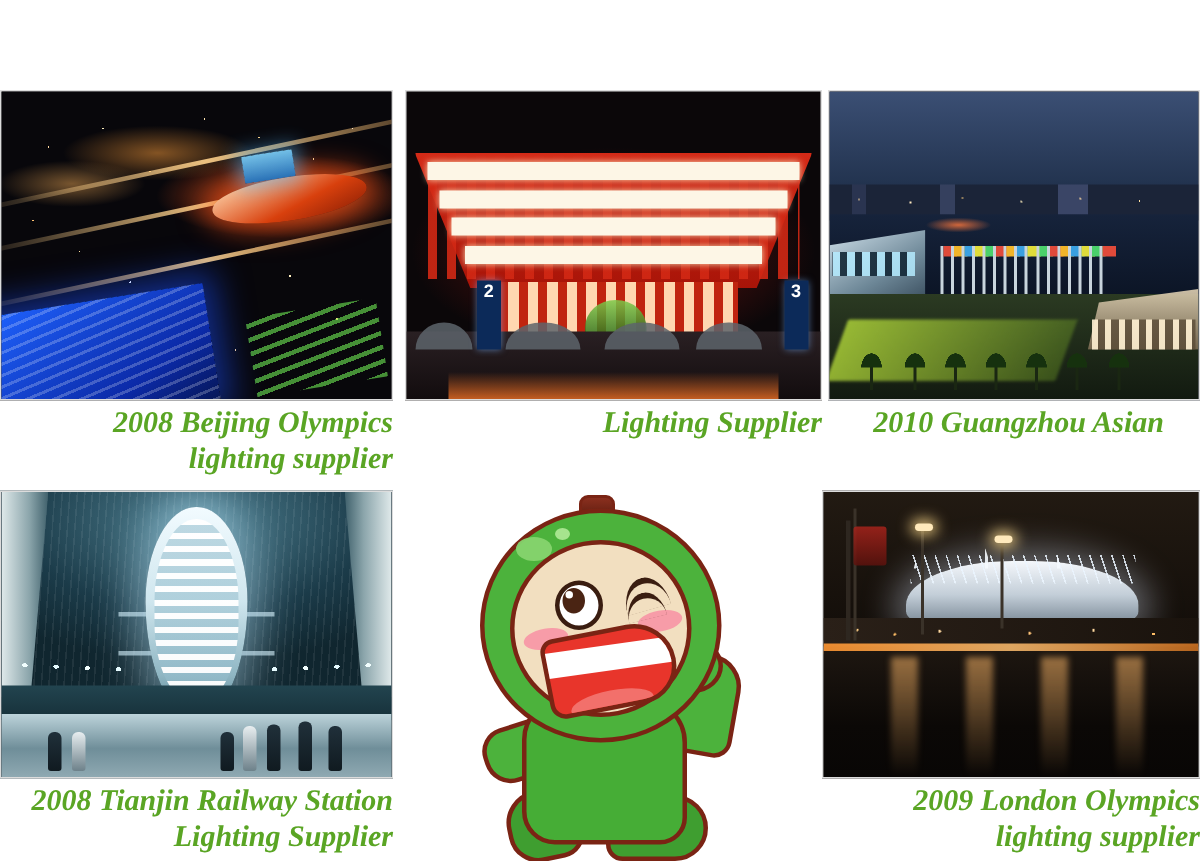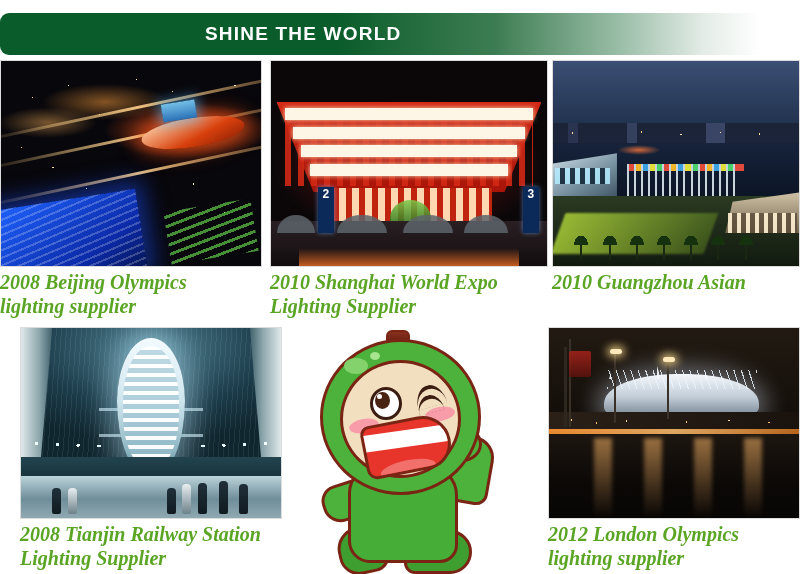--- a/index.html
+++ b/index.html
@@ -35,34 +35,34 @@
     position:relative;overflow:hidden;
     border:1px solid #dcdcdc;
     background:#000;
   }
   .caption{
     margin-top:3px;
     color:#5aa524;
     font-family:"Liberation Serif", serif;
     font-style:italic;font-weight:bold;
     font-size:20px;line-height:24px;
-    text-align:left;
+    text-align:right;
     white-space:nowrap;
   }
   .caption .l2{display:block;}
   .clip{overflow:visible;}
 
   
   .c1{left:0px;width:262px;}
   .c1 .thumb{width:260px;height:205px;}
   .c2{left:270px;width:278px;}
   .c2 .thumb{width:276px;height:205px;}
   .c3{left:552px;width:224px;}
   .c3 .thumb{width:246px;height:205px;}
-  .c4{left:0px;width:262px;margin-left:20px;}
+  .c4{left:0px;width:262px;}
   .c4 .thumb{width:260px;height:190px;}
   .c5{left:548px;width:252px;}
   .c5 .thumb{width:250px;height:190px;}
 
   
   .ph-beijing{background:#07060a;}
   .ph-beijing .sky{position:absolute;inset:0;
     background:
       radial-gradient(ellipse 120px 40px at 72% 34%, rgba(255,90,30,.85), rgba(255,90,30,0) 70%),
       radial-gradient(ellipse 90px 26px at 40% 20%, rgba(255,160,60,.5), rgba(255,160,60,0) 70%),
@@ -319,23 +319,20 @@
     background:#3f9e30;border:3px solid #7a2414;border-radius:22px 10px 16px 20px;
     transform:rotate(-12deg);}
   .m-legR{position:absolute;left:104px;top:200px;width:62px;height:38px;
     background:#3f9e30;border:3px solid #7a2414;border-radius:14px 24px 24px 12px;}
 </style>
 </head>
 <body>
 
 <div class="page">
 
-  <div class="banner">
-    <div class="banner-title">SHINE THE WORLD</div>
-  </div>
 
   <div class="row row1">
 
     <div class="card c1">
       <div class="thumb ph-beijing">
         <div class="sky"></div>
         <div class="dots"></div>
         <div class="streak" style="top:22%"></div>
         <div class="streak" style="top:36%"></div>
         <div class="streak" style="top:54%"></div>
@@ -364,21 +361,20 @@
         <div class="plaza"></div>
         <div class="tent t1"></div>
         <div class="tent t2"></div>
         <div class="tent t3"></div>
         <div class="tent t4"></div>
         <div class="sign s2">2</div>
         <div class="sign s3">3</div>
         <div class="floorglow"></div>
       </div>
       <div class="caption">
-        <span>2010 Shanghai World Expo</span>
         <span class="l2">Lighting Supplier</span>
       </div>
     </div>
 
     <div class="card c3 clip">
       <div class="thumb ph-gz">
         <div class="sky"></div>
         <div class="farcity"></div>
         <div class="farlights"></div>
         <div class="water"></div>
@@ -520,21 +516,21 @@
         <div class="refl" style="left:78%"></div>
         <div class="mast m1"></div>
         <div class="mast m2"></div>
         <div class="mast m3"></div>
         <div class="mhead" style="left:24.5%;top:11%"></div>
         <div class="mhead" style="left:45.5%;top:15%"></div>
         <div class="flagpole"></div>
         <div class="flag"></div>
       </div>
       <div class="caption">
-        <span>2012 London Olympics</span>
+        <span>2009 London Olympics</span>
         <span class="l2">lighting supplier</span>
       </div>
     </div>
   </div>
 
   <div class="mascot">
     <div class="m-armR"></div>
     <div class="m-fist"></div>
     <div class="m-fist-hi"></div>
     <div class="m-legL"></div>

